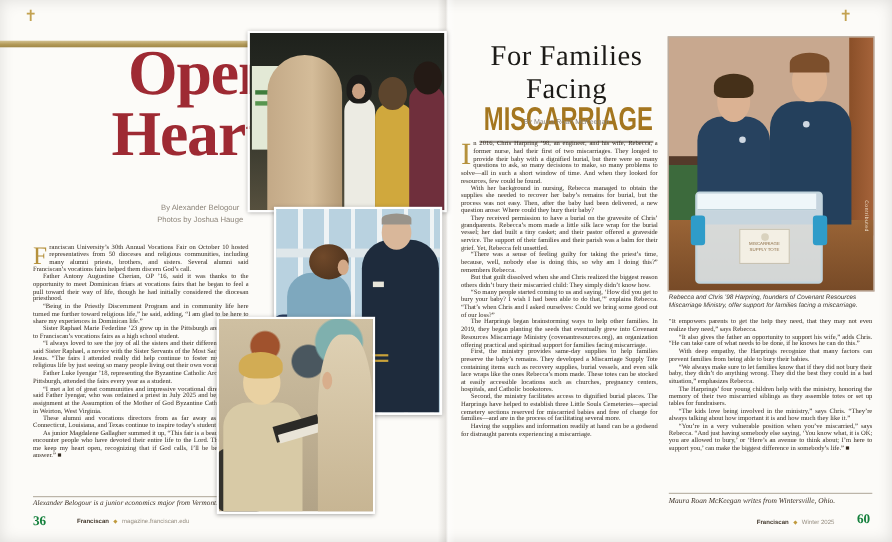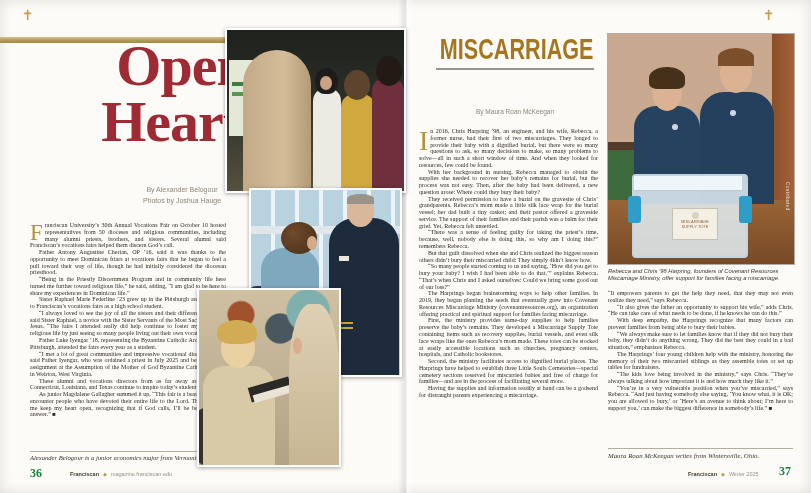--- a/index.html
+++ b/index.html
@@ -163,20 +163,21 @@
       <div class="ph" style="left:54px;top:100px;width:38px;height:8px;background:#e9e4d7;transform:rotate(-16deg);"></div>
       <div class="ph" style="left:90px;top:14px;width:50px;height:161px;background:linear-gradient(180deg,#ded0b3,#c7b593);border-radius:42% 42% 0 0;"></div>
       <div class="ph" style="left:94px;top:48px;width:9px;height:16px;background:#d8ae8c;border-radius:50%;"></div>
     </div>
   </div>
 
   <div>
     <span class="cross cross-right">✝</span>
 
     <div class="rp-head">
+      <div class="l1">For Families Facing</div>
       <div class="l2"><span>MISCARRIAGE</span></div>
       <div class="rp-underline"></div>
     </div>
     <div class="rp-byline">By Maura Roan McKeegan</div>
 
     <div class="photo photoR">
       <div class="ph" style="right:0;top:0;width:22px;height:180px;background:linear-gradient(90deg,#8a4f28,#a5633a);"></div>
       <div class="ph" style="left:0;top:108px;width:164px;height:8px;background:#543a2a;"></div>
       <div class="ph" style="left:0;top:116px;width:164px;height:50px;background:#3c6a3c;"></div>
       <div class="ph" style="left:0;top:166px;width:186px;height:64px;background:linear-gradient(180deg,#9a6436,#774a27);"></div>
@@ -226,17 +227,17 @@
     </div>
 
     <div class="thin-rule rp-rule"></div>
     <div class="footnote rp-footnote">Maura Roan McKeegan writes from Wintersville, Ohio.</div>
 
     <div class="footer-row rp-footerbrand">
       <span class="brand">Franciscan</span>
       <span class="diamond">◆</span>
       <span>Winter 2025</span>
     </div>
-    <span class="pagenum rp-pagenum">37</span>
+    <span class="pagenum rp-pagenum">60</span>
   </div>
 
   <div class="fold"></div>
 </div>
 
 </body></html>

